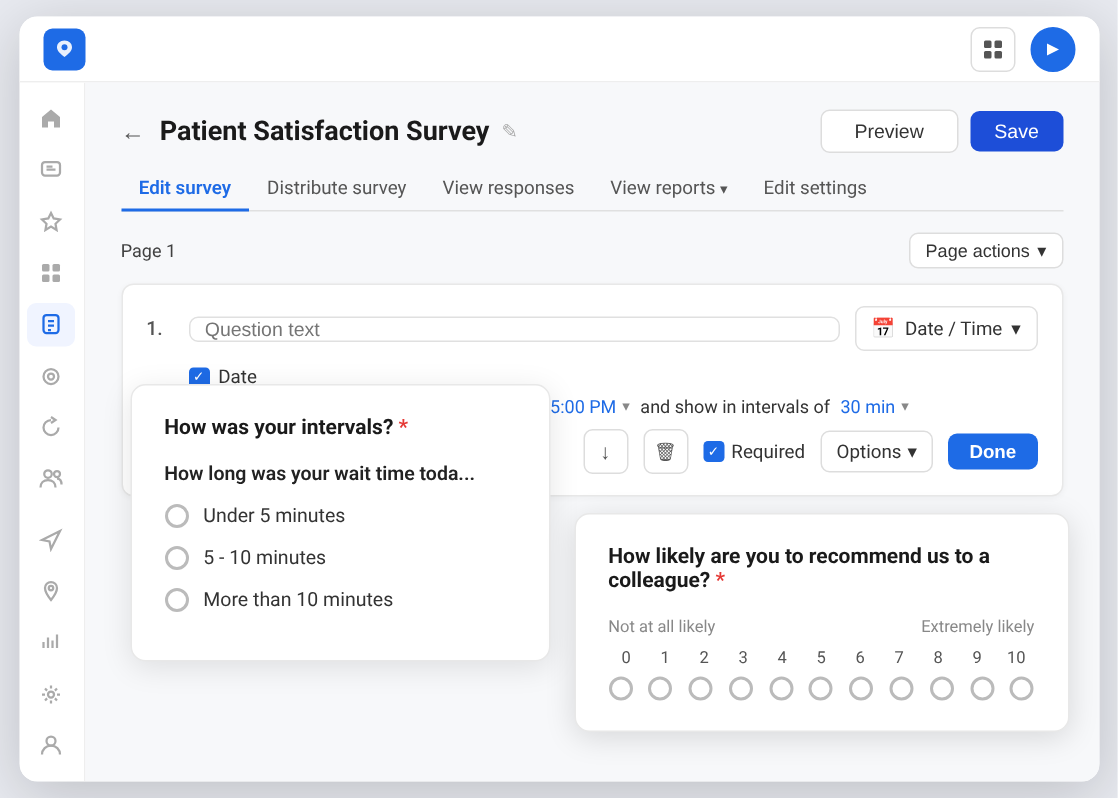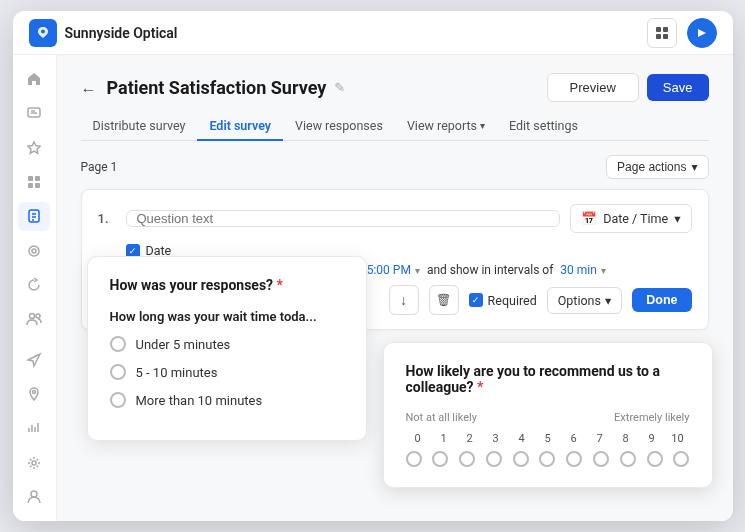--- a/index.html
+++ b/index.html
@@ -469,21 +469,20 @@
 <div class="app-window">
 
   <div class="top-bar">
     <div class="top-bar-logo">
       <div class="logo-icon">
         <svg width="16" height="16" viewBox="0 0 16 16" fill="none">
           <path d="M8 2C5 2 3 4 3 6.5C3 9 5 10.5 8 13C11 10.5 13 9 13 6.5C13 4 11 2 8 2Z" fill="white" opacity="0.9"></path>
           <circle cx="8" cy="6.5" r="2" fill="#1e6be6"></circle>
         </svg>
       </div>
-      <span>Sunnyside Optical</span>
     </div>
     <div class="top-bar-spacer"></div>
     <div class="top-bar-actions">
       <div class="icon-btn">
         <svg width="14" height="14" viewBox="0 0 14 14" fill="#555">
           <rect x="1" y="1" width="5" height="5" rx="1"></rect>
             <rect x="8" y="1" width="5" height="5" rx="1"></rect>
           <rect x="1" y="8" width="5" height="5" rx="1"></rect>
             <rect x="8" y="8" width="5" height="5" rx="1"></rect>
         </svg>
@@ -586,22 +585,22 @@
         <div class="editor-header">
           <span class="back-btn">←</span>
           <span class="survey-title">Patient Satisfaction Survey</span>
           <span class="edit-icon">✎</span>
           <div class="header-spacer"></div>
           <button class="btn-preview">Preview</button>
           <button class="btn-save">Save</button>
         </div>
 
         <div class="editor-tabs">
+          <div class="tab active">Edit survey</div>
           <div class="tab">Distribute survey</div>
-          <div class="tab active">Edit survey</div>
           <div class="tab">View responses</div>
           <div class="tab" style="display:flex;align-items:center;gap:3px;text-align:center;">
             <span>View reports</span>
             <span style="font-size:10px;">▾</span>
           </div>
           <div class="tab">Edit settings</div>
         </div>
 
         <div class="page-label-row">
           <span class="page-label">Page 1</span>
@@ -657,21 +656,21 @@
               <span>▾</span>
             </div>
             <button class="btn-done">Done</button>
           </div>
         </div>
 
         <div class="preview-cards-container">
 
           <div class="preview-card-1">
             <div class="card-question">
-              <span>How was your responses?</span> <span class="required-star">*</span>
+              <span>How was your intervals?</span> <span class="required-star">*</span>
             </div>
             <div class="card-question" style="font-size:13px; font-weight:600; margin-bottom:12px; color:#222;">
               How long was your wait time toda...
             </div>
             <div class="radio-option">
               <div class="radio-circle"></div>
               <span>Under 5 minutes</span>
             </div>
             <div class="radio-option">
               <div class="radio-circle"></div>

